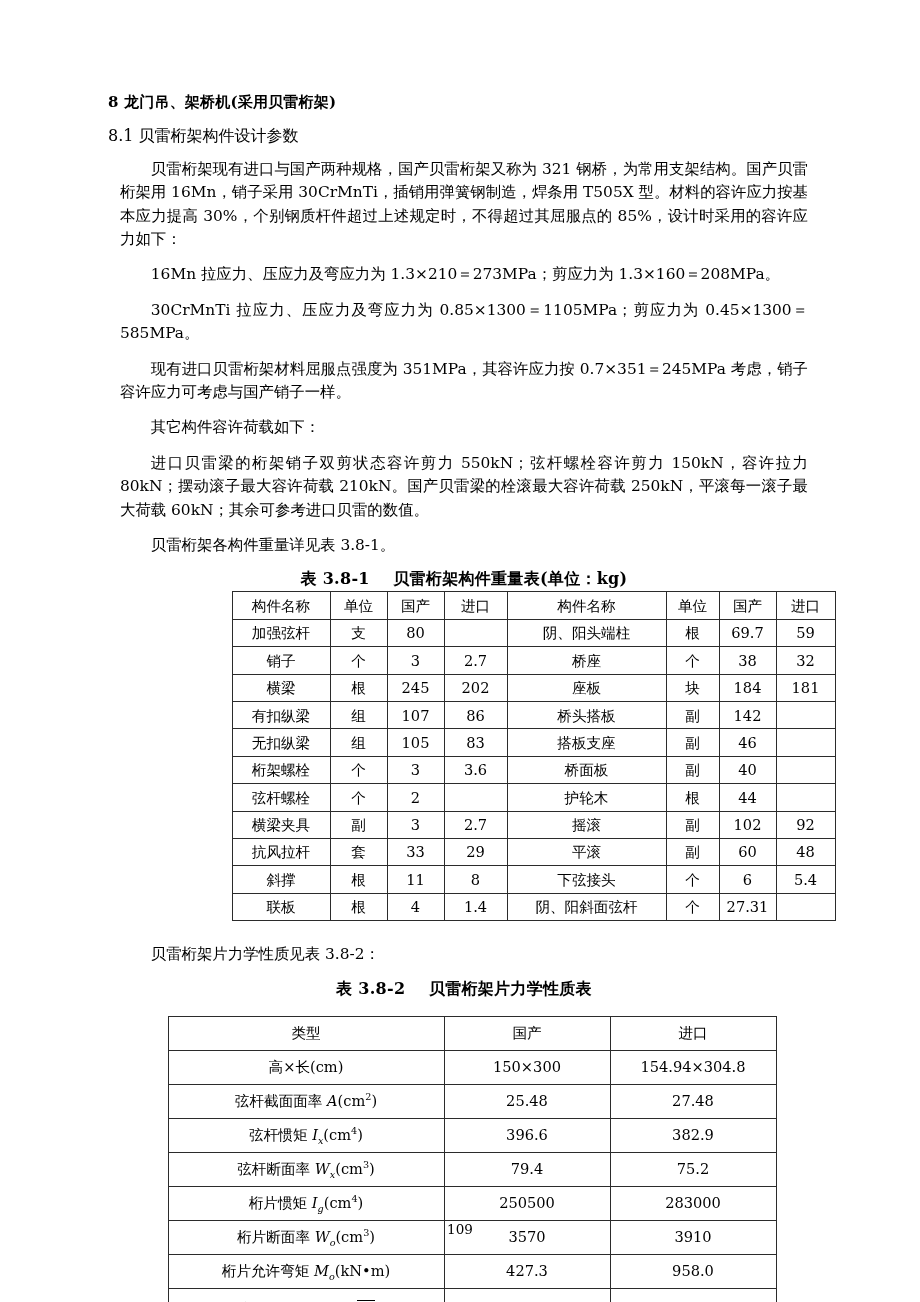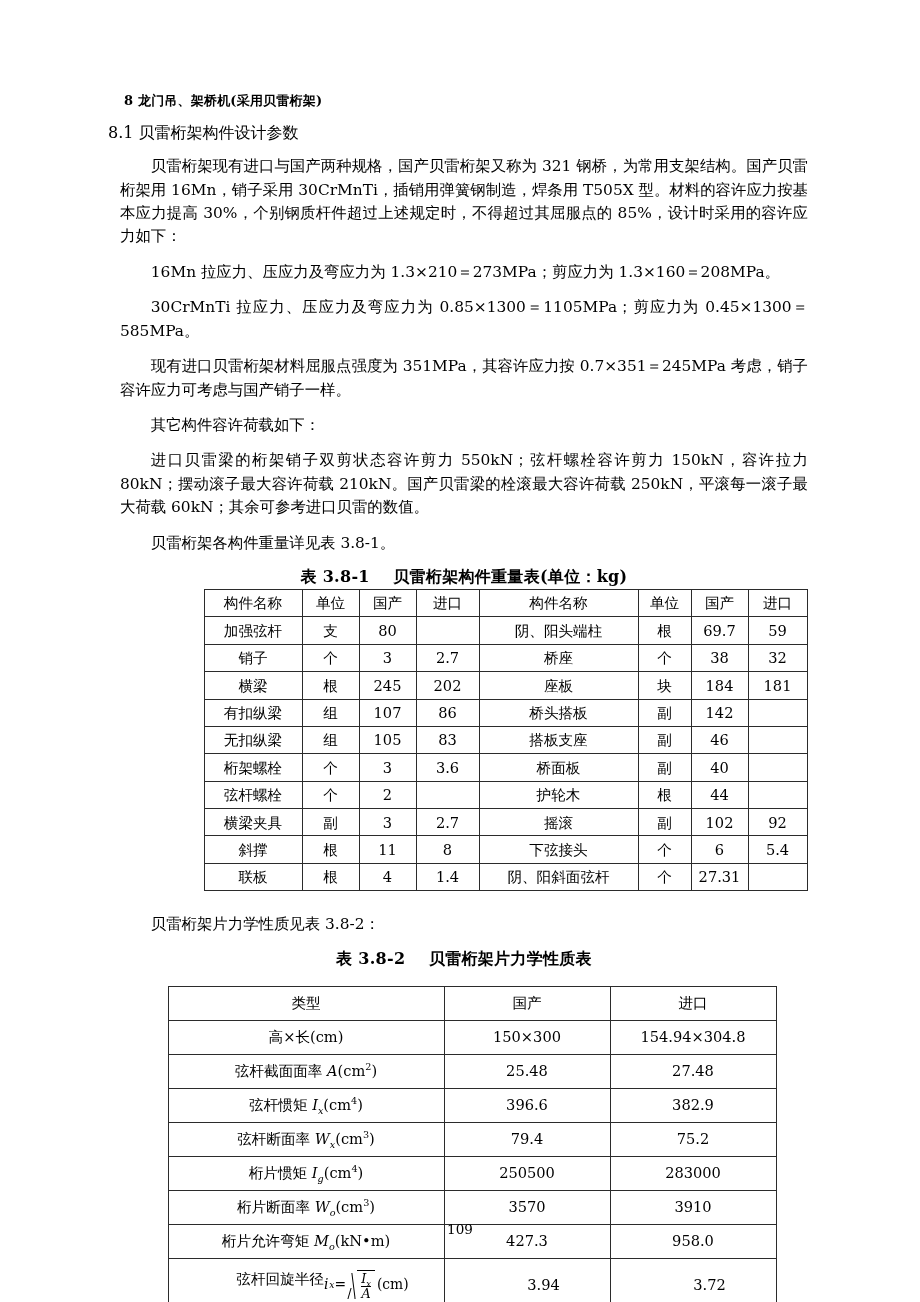--- a/index.html
+++ b/index.html
@@ -24,24 +24,24 @@
   }
   .content {
     position: absolute;
     left: 108px;
     top: 93px;
     width: 712px;
   }
 
   
   .h1 {
-    font-size: 13px;
+    font-size: 15px;
     font-weight: bold;
     letter-spacing: 0.2px;
-    margin: 0 0 14px 16px;
+    margin: 0 0 14px 0;
     line-height: 1.25;
   }
   .h2 {
     font-size: 16px;
     font-weight: normal;
     margin: 0 0 9px 0;
     line-height: 1.25;
   }
 
   
@@ -77,21 +77,21 @@
     font-weight: normal;
     padding: 1px 2px;
     white-space: nowrap;
   }
 
   
   #t1wrap {
     margin: 0 auto;
     width: 521px;
   }
-  #t1 { width: 521px; table-layout: fixed; }
+  #t1 { width: 521px; table-layout: fixed; margin-left: 28px; }
   #t1 td { height: 24.4px; line-height: 1.05; }
   #t1 .c-name { width: 93px; }
   #t1 .c-unit { width: 52px; }
   #t1 .c-dom  { width: 52px; }
   #t1 .c-imp  { width: 58px; }
   #t1 .c-name2 { width: 154px; }
   #t1 .c-unit2 { width: 48px; }
   #t1 .c-dom2  { width: 52px; }
   #t1 .c-imp2  { width: 54px; }
 
@@ -276,20 +276,30 @@
             </tr>
             <tr>
               <td class="c-name">横梁夹具</td>
               <td class="c-unit">副</td>
               <td class="c-dom">3</td>
               <td class="c-imp">2.7</td>
               <td class="c-name2">摇滚</td>
               <td class="c-unit2">副</td>
               <td class="c-dom2">102</td>
               <td class="c-imp2">92</td>
+            </tr>
+            <tr>
+              <td class="c-name">抗风拉杆</td>
+              <td class="c-unit">套</td>
+              <td class="c-dom">33</td>
+              <td class="c-imp">29</td>
+              <td class="c-name2">平滚</td>
+              <td class="c-unit2">副</td>
+              <td class="c-dom2">60</td>
+              <td class="c-imp2">48</td>
             </tr>
             <tr>
               <td class="c-name">斜撑</td>
               <td class="c-unit">根</td>
               <td class="c-dom">11</td>
               <td class="c-imp">8</td>
               <td class="c-name2">下弦接头</td>
               <td class="c-unit2">个</td>
               <td class="c-dom2">6</td>
               <td class="c-imp2">5.4</td>

